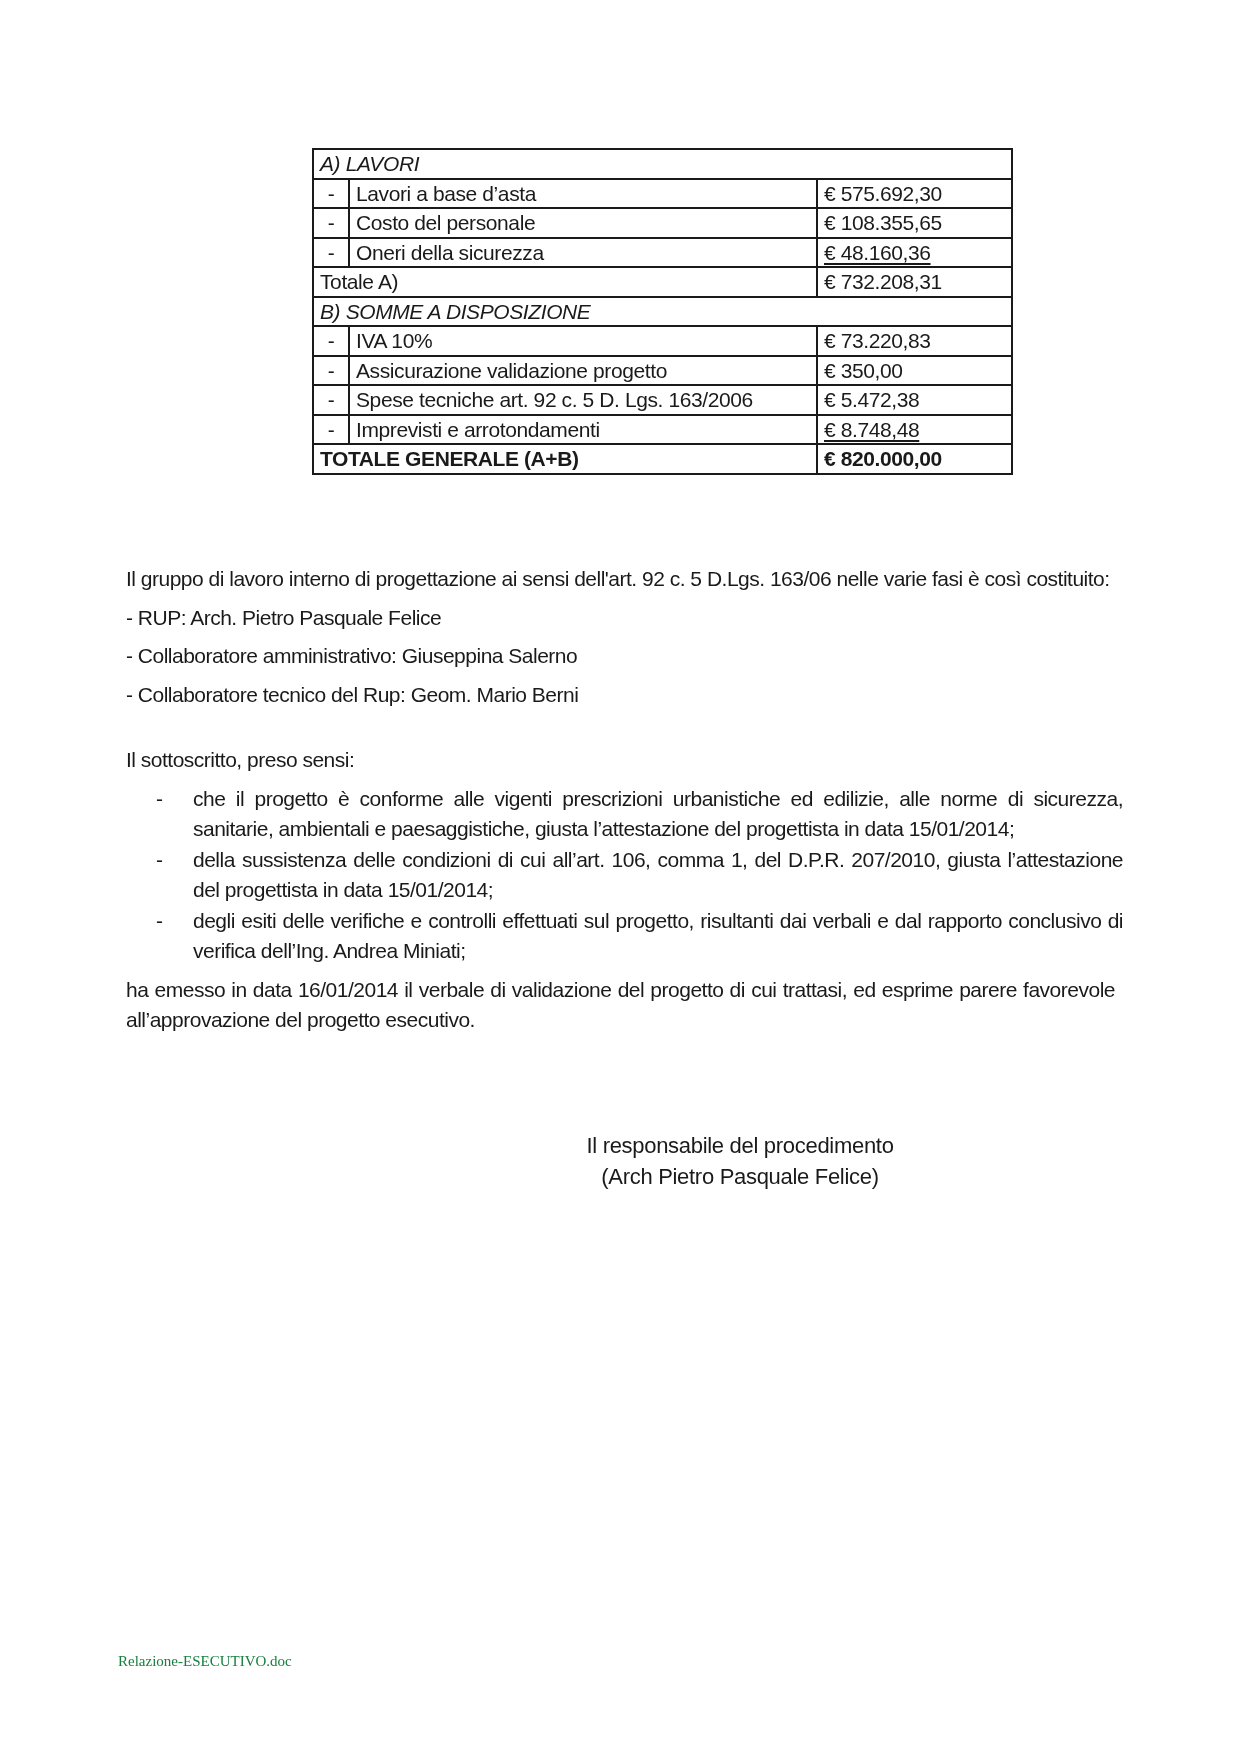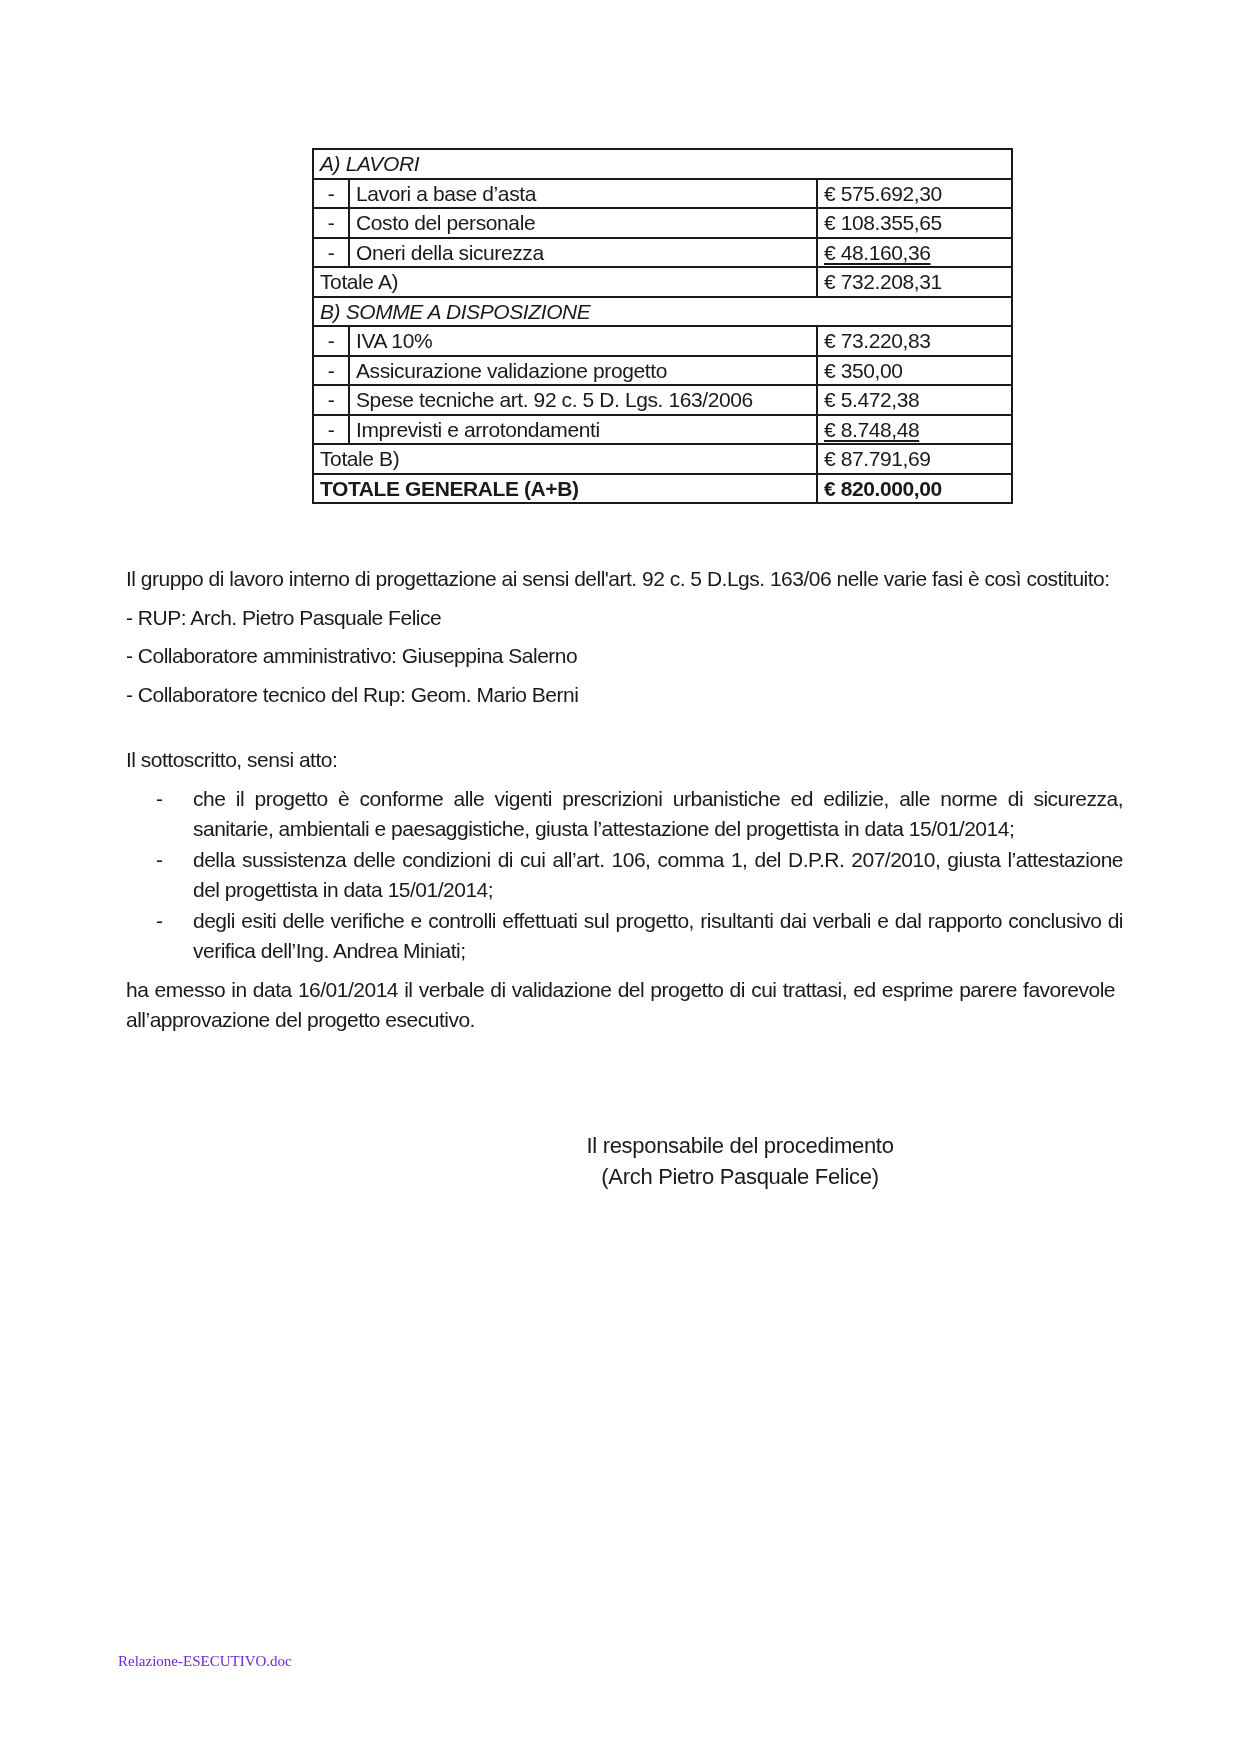--- a/index.html
+++ b/index.html
@@ -21,21 +21,21 @@
   .text { position: absolute; left: 118px; width: 1005px; font-size: 21px; line-height: 30.5px; letter-spacing: -0.5px; }
   .text p { margin: 8px; }
   .justify { text-align: justify; text-align-last: left; }
   .bullets { margin: 0; padding: 0; list-style: none; }
   .bullets li { position: relative; padding-left: 75px; text-align: justify; }
   .bullets li .bdash { position: absolute; left: 38px; top: 0; }
 
   .sign { position: absolute; left: 540px; width: 400px; font-size: 22px; line-height: 31px; text-align: center;
           font-family: "Liberation Sans", sans-serif; letter-spacing: -0.3px; }
 
-  .footer { position: absolute; left: 118px; top: 1653px; font-family: "Liberation Serif", serif; font-size: 15px; color: #6d28d9; }
+  .footer { position: absolute; left: 118px; top: 1653px; font-family: "Liberation Serif", serif; font-size: 15px; color: #15803d; }
 </style>
 </head>
 <body>
 
 <div class="page">
 
   <table class="budget">
     <tbody>
         <tr>
       <td colspan="3" class="section">A) LAVORI</td>
@@ -76,39 +76,35 @@
       <td class="dash">-</td>
       <td class="label">Spese tecniche art. 92 c. 5 D. Lgs. 163/2006</td>
       <td class="val">€ 5.472,38</td>
     </tr>
     <tr>
       <td class="dash">-</td>
       <td class="label">Imprevisti e arrotondamenti</td>
       <td class="val"><span class="ul">€ 8.748,48</span></td>
     </tr>
     <tr>
-      <td colspan="2" class="italic">Totale B)</td>
-      <td class="val italic">€ 87.791,69</td>
-    </tr>
-    <tr>
       <td colspan="2" class="italic bold">TOTALE GENERALE (A+B)</td>
       <td class="val italic bold">€ 820.000,00</td>
     </tr>
   </tbody>
     </table>
 
   <div class="text" style="top:556px;">
     <p class="justify">Il gruppo di lavoro interno di progettazione ai sensi dell'art. 92 c. 5 D.Lgs. 163/06 nelle varie fasi è così costituito:</p>
     <p>- RUP: Arch. Pietro Pasquale Felice</p>
     <p>- Collaboratore amministrativo: Giuseppina Salerno</p>
     <p>- Collaboratore tecnico del Rup: Geom. Mario Berni</p>
   </div>
 
   <div class="text" style="top:737px;">
-    <p>Il sottoscritto, sensi atto:</p>
+    <p>Il sottoscritto, preso sensi:</p>
     <ul class="bullets">
       <li>
         <span class="bdash">-</span>
         <span>che il progetto è conforme alle vigenti prescrizioni urbanistiche ed edilizie, alle norme di sicurezza, sanitarie, ambientali e paesaggistiche, giusta l’attestazione del progettista in data 15/01/2014;</span>
       </li>
       <li>
         <span class="bdash">-</span>
         <span>della sussistenza delle condizioni di cui all’art. 106, comma 1, del D.P.R. 207/2010, giusta l’attestazione del progettista in data 15/01/2014;</span>
       </li>
       <li>

